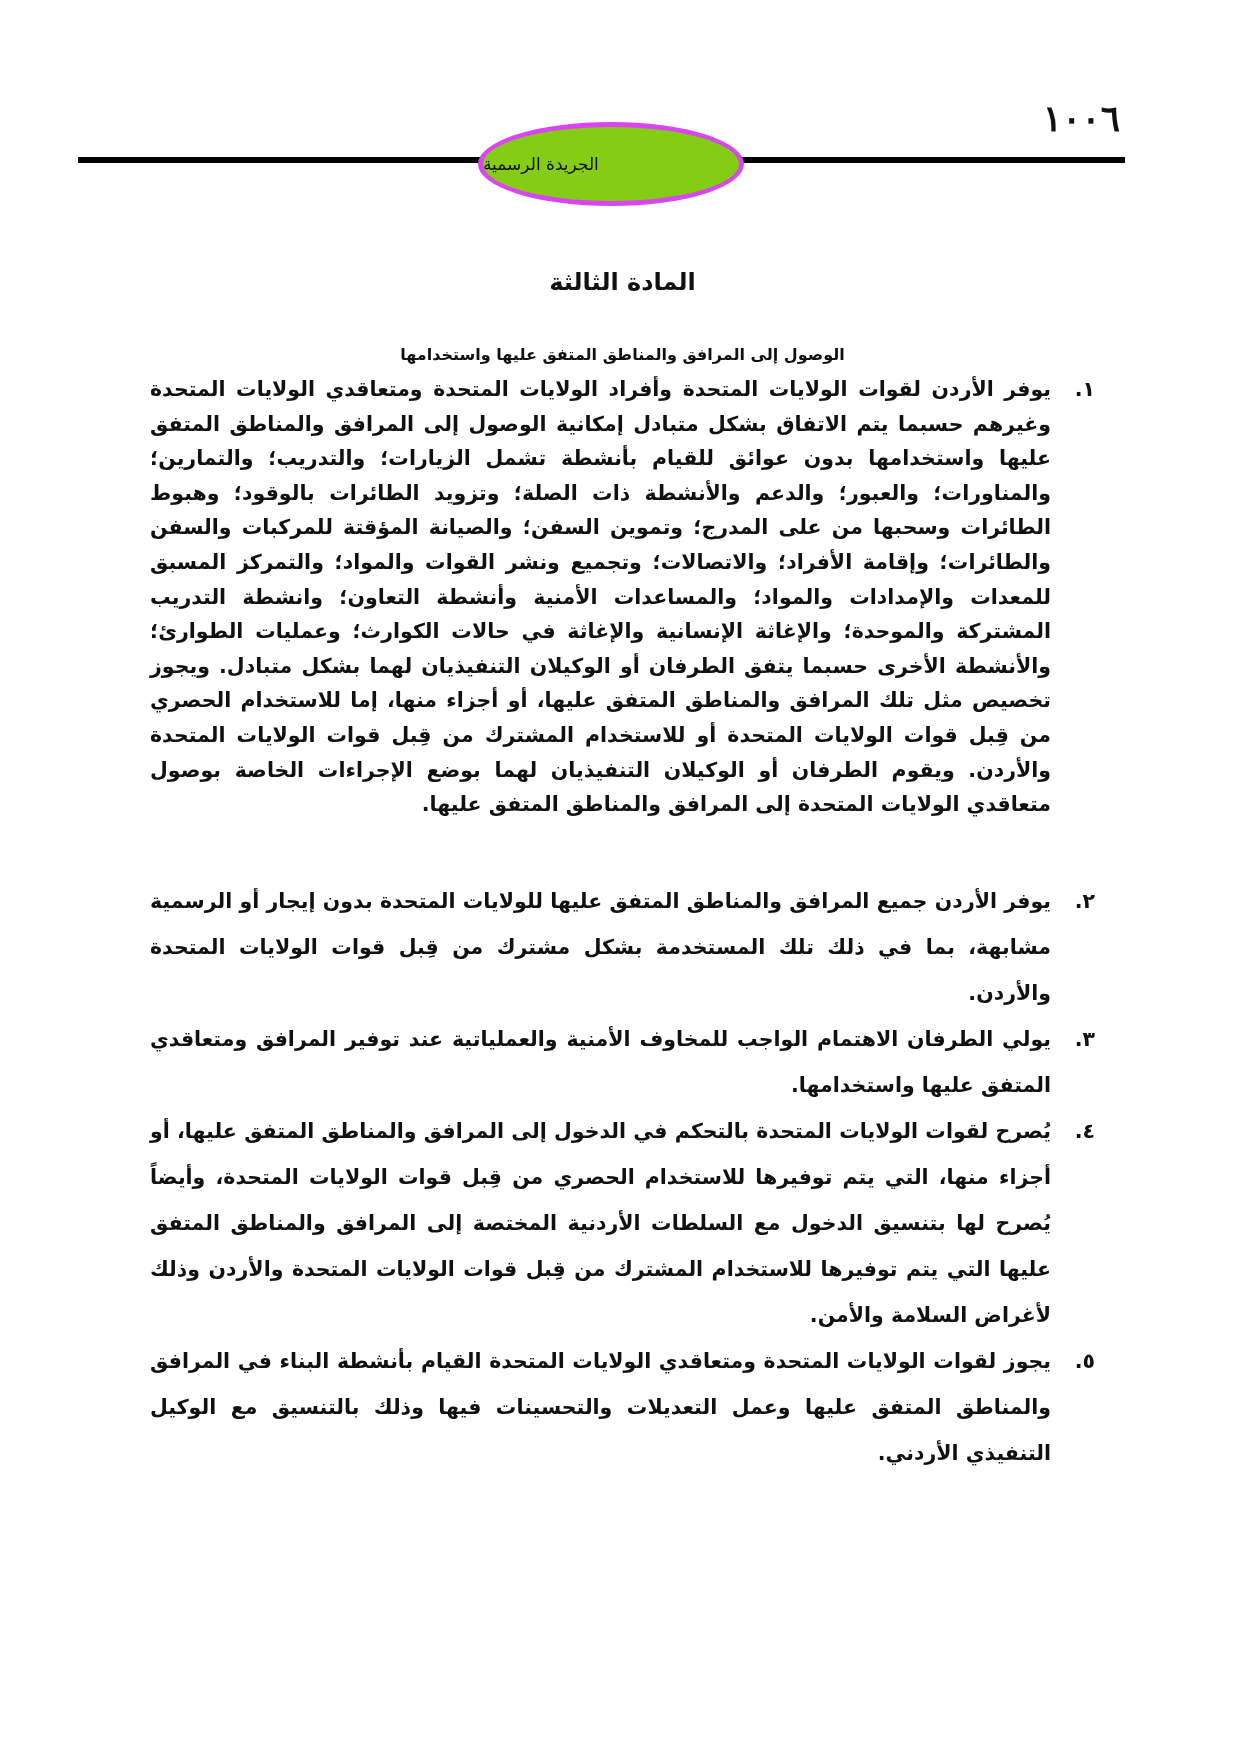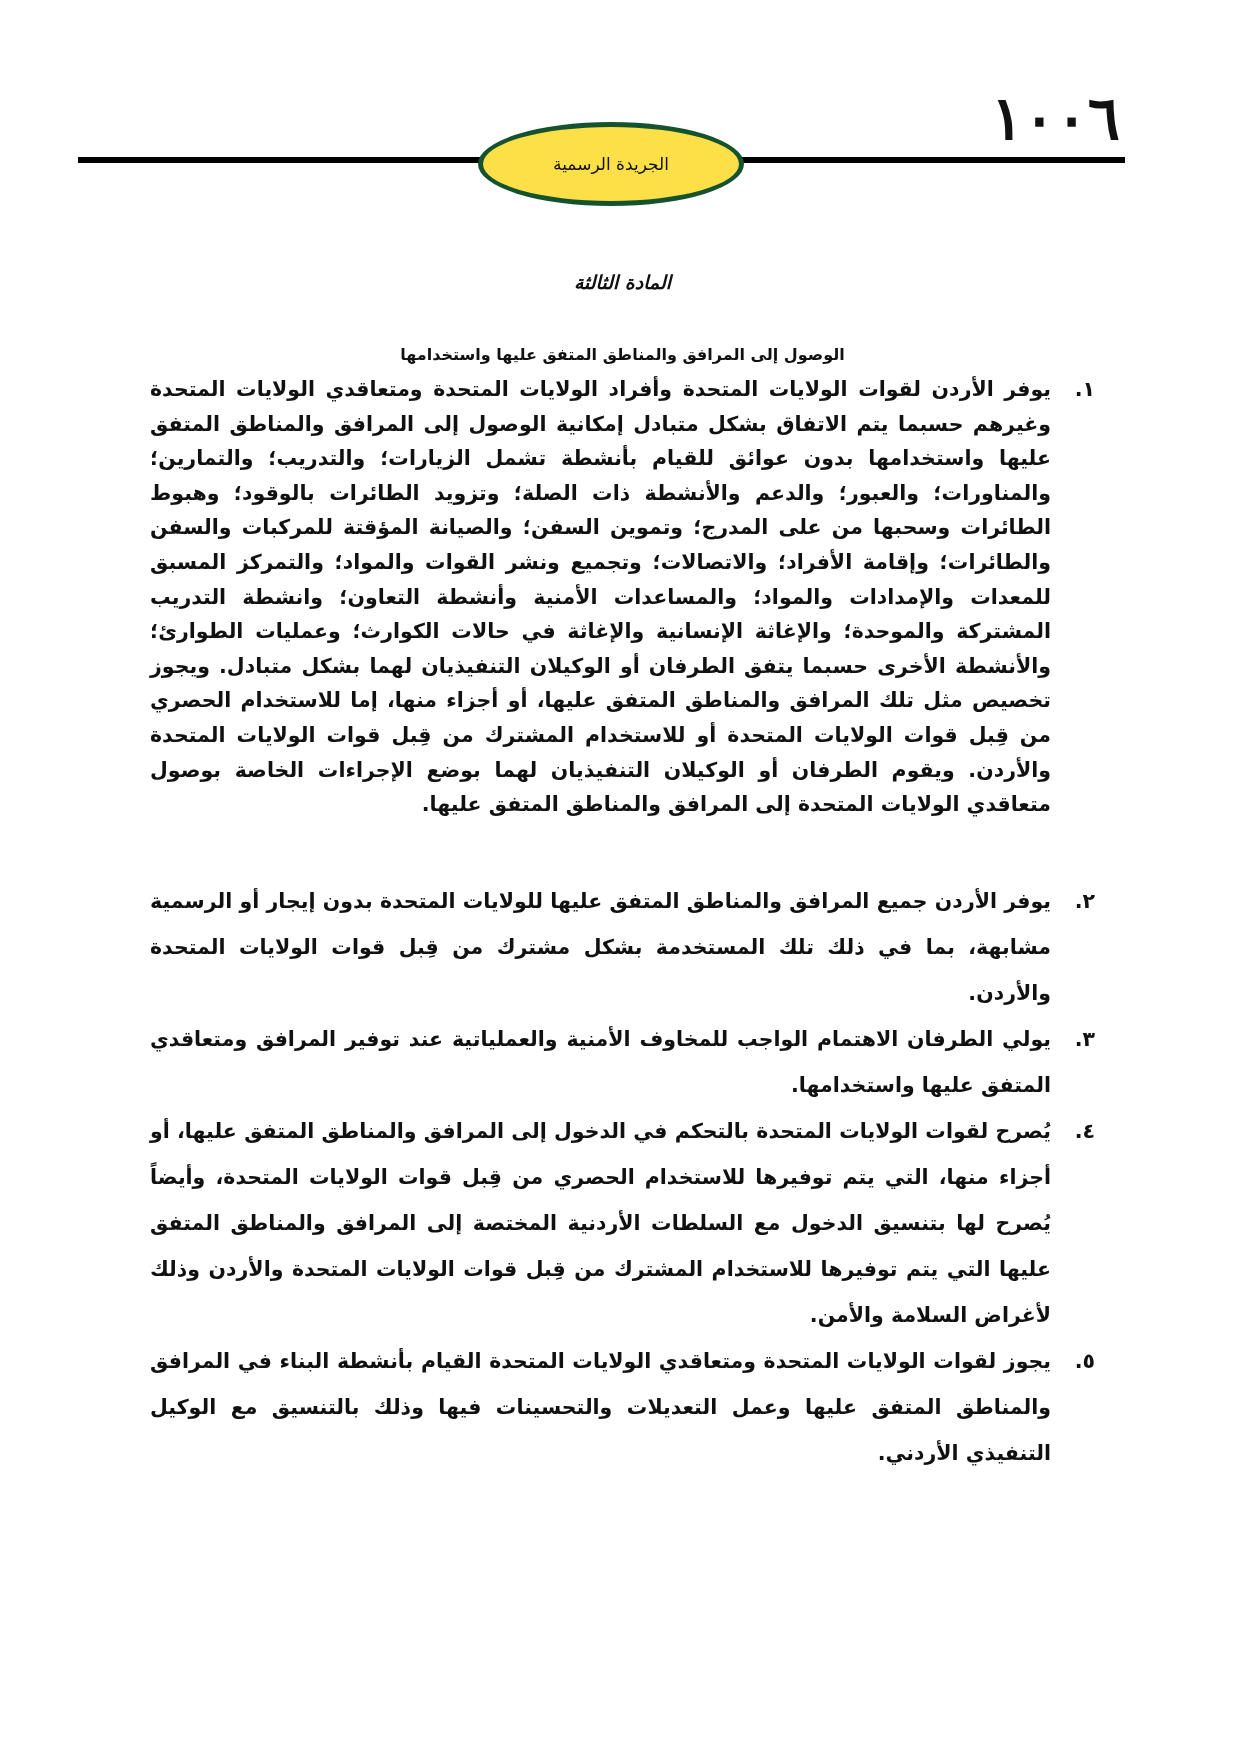--- a/index.html
+++ b/index.html
@@ -14,66 +14,64 @@
       overflow: hidden;
       font-family: "DejaVu Sans", "Liberation Sans", sans-serif;
       color: #111111;
     }
     .page-number {
       position: absolute;
       top: 88px;
       left: 1000px;
       width: 120px;
       font-family: "DejaVu Serif", "Liberation Serif", serif;
-      font-size: 60px;
+      font-size: 36px;
       font-weight: bold;
       line-height: 60px;
       direction: rtl;
       text-align: right;
       letter-spacing: 2px;
     }
     .header-rule {
       position: absolute;
       top: 157px;
       left: 78px;
       width: 1047px;
       height: 6px;
       background: #000000;
     }
     .header-oval {
       position: absolute;
       top: 122px;
       left: 478px;
       width: 256px;
       height: 74px;
-      border: 5px solid #14532d;
+      border: 5px solid #d946ef;
       border-radius: 50%;
-      background: #fde047;
+      background: #84cc16;
       display: flex;
       align-items: center;
-      justify-content: center;
     }
     .header-oval span {
       font-size: 17px;
       font-weight: normal;
       direction: rtl;
     }
     .article-heading {
       position: absolute;
       top: 268px;
       left: 150px;
       width: 945px;
       text-align: center;
       direction: rtl;
       font-weight: bold;
     }
     .article-heading .art-num {
-      font-size: 19px;
+      font-size: 24px;
       line-height: 28px;
-      font-style: italic;
     }
     .article-heading .art-title {
       font-size: 16px;
       line-height: 30px;
       margin-top: 44px;
     }
     .clauses {
       position: absolute;
       top: 372px;
       left: 150px;

